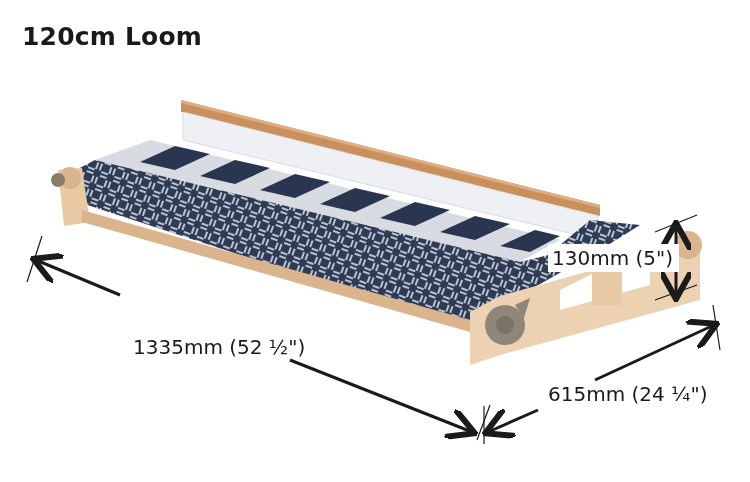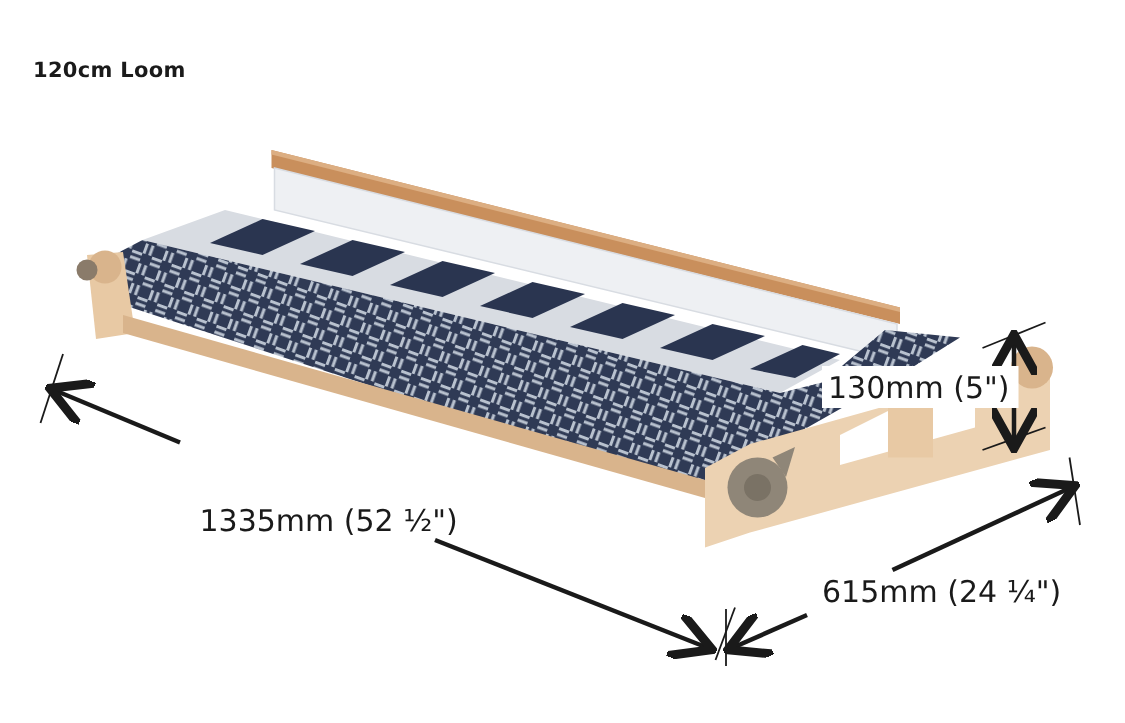--- a/index.html
+++ b/index.html
@@ -1,17 +1,17 @@
 <!DOCTYPE html>
 <html><head>
 <meta charset="utf-8">
 <style>
   html, body { margin: 0; padding: 0; background: #ffffff; }
   body { width: 750px; height: 482px; overflow: hidden; position: relative; font-family: "DejaVu Sans", sans-serif; }
-  .title { position: absolute; left: 22px; top: 39px; font-size: 14px; font-weight: bold; color: #1a1a1a; letter-spacing: 0.2px; }
+  .title { position: absolute; left: 22px; top: 22px; font-size: 25px; font-weight: bold; color: #1a1a1a; letter-spacing: 0.2px; }
   .stage { position: absolute; left: 0; top: 0; }
   .label { position: absolute; font-size: 20px; color: #1a1a1a; white-space: nowrap; }
   .label-length { left: 133px; top: 335px; }
   .label-depth { left: 548px; top: 382px; }
   .label-height { left: 548px; top: 244px; background: #ffffff; padding: 2px 6px 2px 4px; }
 </style>
 </head>
 <body>
 
 <div class="title">120cm Loom</div>

